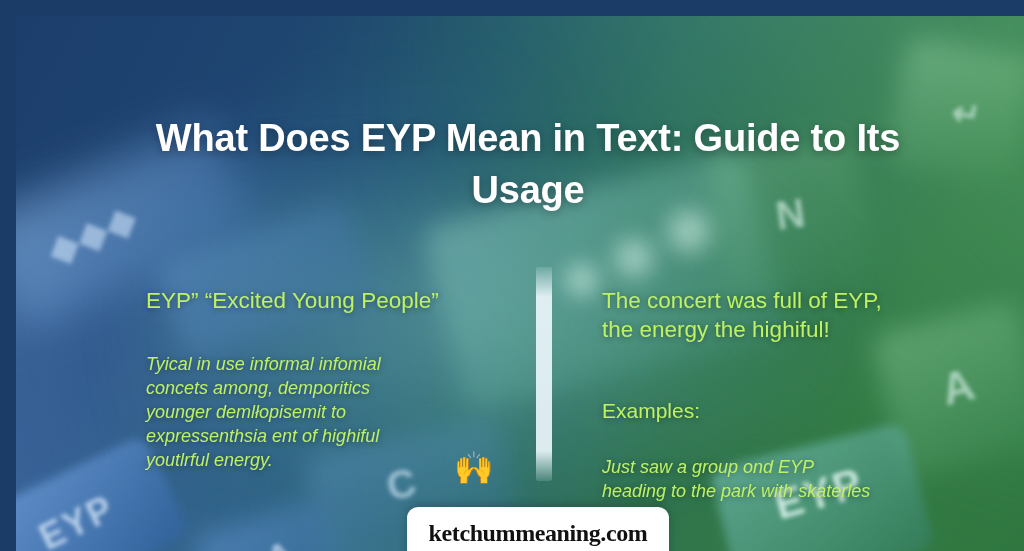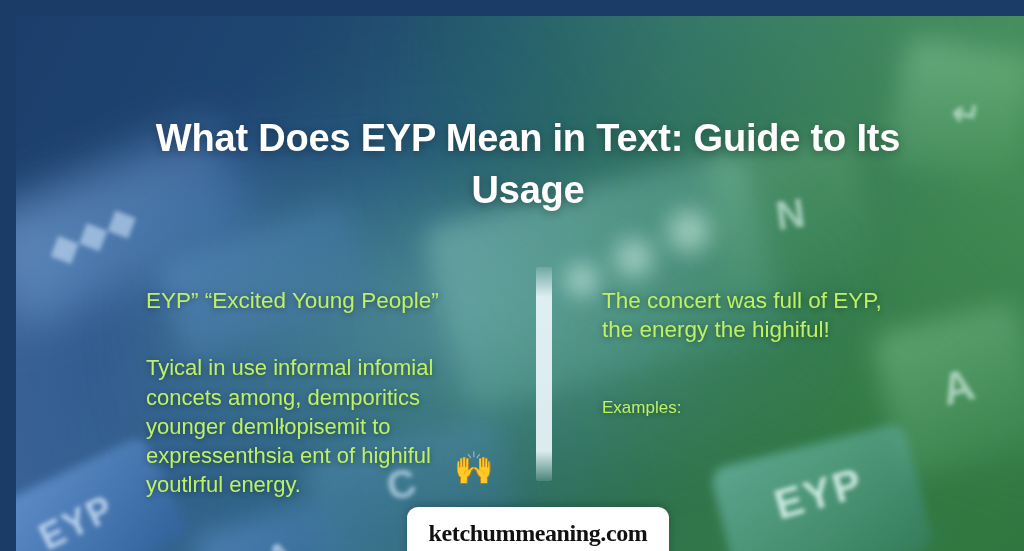--- a/index.html
+++ b/index.html
@@ -118,28 +118,29 @@
   .col-right { left:562px; top:246px; width:420px; }
 
   .lead {
     font-size:22.5px;
     line-height:1.30;
     font-weight:400;
     margin-bottom:22px;
     white-space:pre-line;
   }
   .para {
-    font-size:22px;
+    font-size:18px;
     line-height:1.33;
     font-weight:400;
     white-space:pre-line;
     position:relative;
+    font-style:italic;
   }
   .label {
-    font-size:17px;
+    font-size:21px;
     line-height:1.3;
     font-weight:400;
     margin-bottom:16px;
   }
   .col-right .lead { margin-bottom:36px; }
 
   .emoji {
     position:absolute;
     left:422px; top:420px;
     font-size:32px;
@@ -236,20 +237,22 @@
 expressenthsia ent of highiful
 youtlrful energy.</div>
     </div>
 
     <div class="emoji">🙌</div>
 
     <div class="col col-right">
       <div class="lead">The concert was full of EYP,
 the energy the highiful!</div>
       <div class="label">Examples:</div>
+      <div class="para">Just saw a group ond EYP
+heading to the park with skaterles</div>
     </div>
 
     <div class="footer-pill">
       <span class="footer-text">ketchummeaning.com</span>
     </div>
 
   </div>
 </div>
 
 </body></html>

